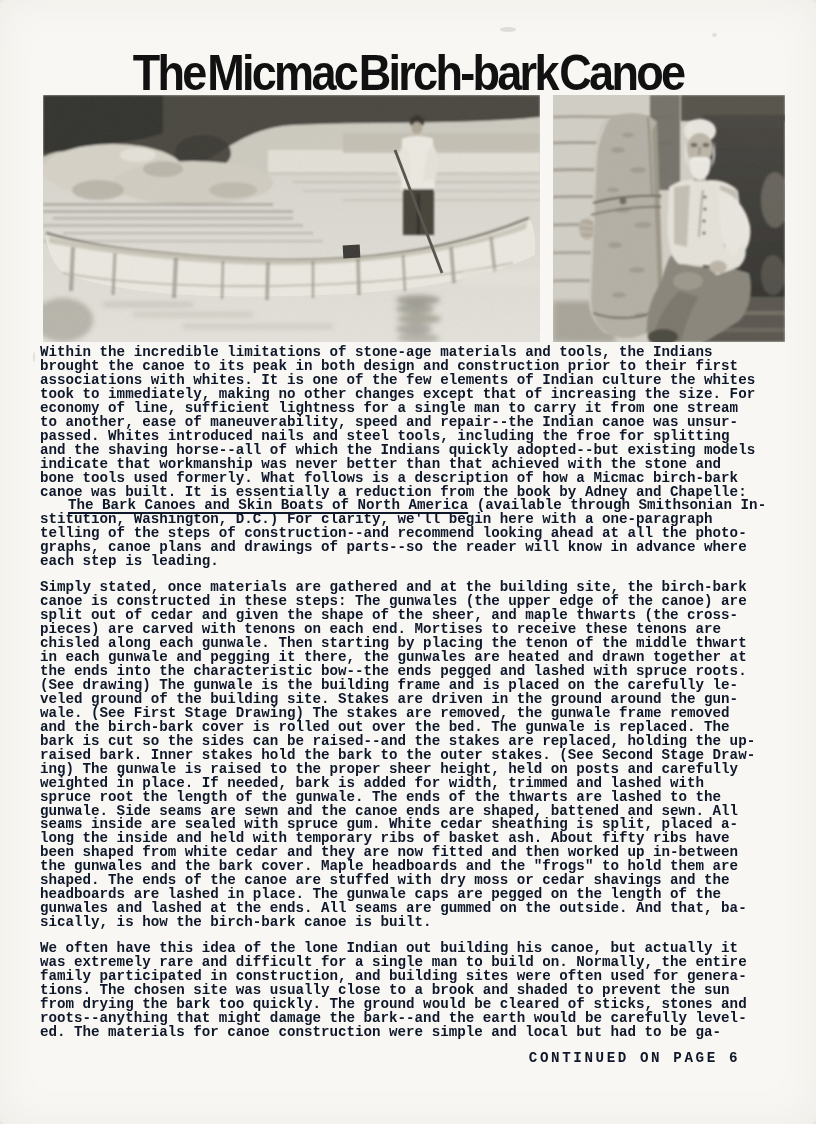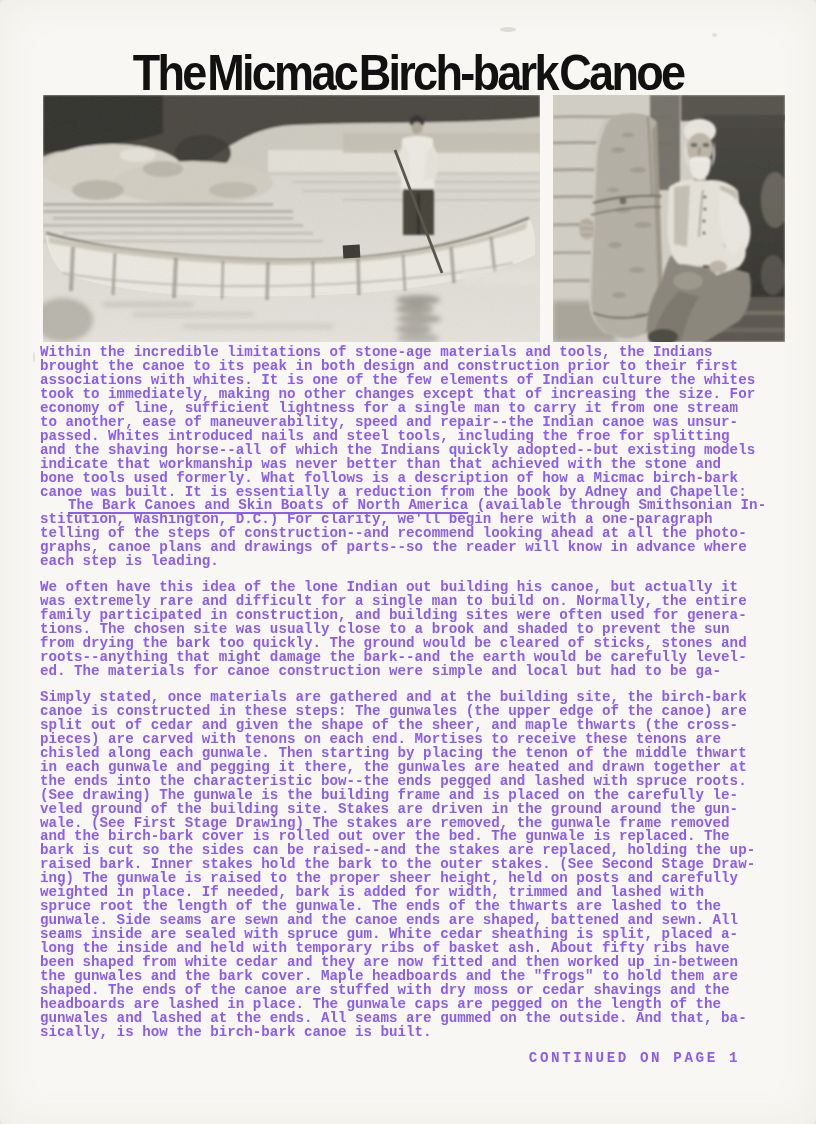--- a/index.html
+++ b/index.html
@@ -19,21 +19,21 @@
     white-space:nowrap;
   }
   .photo { position:absolute; top:95px; margin:0; padding:0; background:#d8d5cd; }
   .photo svg { display:block; }
   .photo-left  { left:43px;  width:497px; height:247px; }
   .photo-right { left:553px; width:232px; height:247px; }
   .body {
     position:absolute; left:40px; top:346px; width:742px;
     font-family:"Liberation Mono","DejaVu Sans Mono",monospace;
     font-size:14.2px; line-height:13.95px; font-weight:bold;
-    color:#8b5cf6;
+    color:#0f172a;
   }
   .body p { white-space:pre; margin:0 0 12px 0; }
   .book { text-decoration:underline; text-underline-offset:3px; text-decoration-thickness:1.5px;margin-left:28px; }
   .continued {
     margin-top:3px; text-align:right; padding-right:42px;
     letter-spacing:2.6px; white-space:pre;
   }
   .speck { position:absolute; background:#cfccc4; border-radius:50%; }
   .speck.s1 { left:500px; top:27px; width:16px; height:5px; opacity:.6; }
   .speck.s2 { left:712px; top:33px; width:5px; height:4px; opacity:.55; }
@@ -270,27 +270,20 @@
 passed. Whites introduced nails and steel tools, including the froe for splitting
 and the shaving horse--all of which the Indians quickly adopted--but existing models
 indicate that workmanship was never better than that achieved with the stone and
 bone tools used formerly. What follows is a description of how a Micmac birch-bark
 canoe was built. It is essentially a reduction from the book by Adney and Chapelle:
 </span><span class="book">The Bark Canoes and Skin Boats of North America</span><span> (available through Smithsonian In-
 stitution, Washington, D.C.) For clarity, we'll begin here with a one-paragraph
 telling of the steps of construction--and recommend looking ahead at all the photo-
 graphs, canoe plans and drawings of parts--so the reader will know in advance where
 each step is leading.</span></p>
-    <p>We often have this idea of the lone Indian out building his canoe, but actually it
-was extremely rare and difficult for a single man to build on. Normally, the entire
-family participated in construction, and building sites were often used for genera-
-tions. The chosen site was usually close to a brook and shaded to prevent the sun
-from drying the bark too quickly. The ground would be cleared of sticks, stones and
-roots--anything that might damage the bark--and the earth would be carefully level-
-ed. The materials for canoe construction were simple and local but had to be ga-</p>
     <p>Simply stated, once materials are gathered and at the building site, the birch-bark
 canoe is constructed in these steps: The gunwales (the upper edge of the canoe) are
 split out of cedar and given the shape of the sheer, and maple thwarts (the cross-
 pieces) are carved with tenons on each end. Mortises to receive these tenons are
 chisled along each gunwale. Then starting by placing the tenon of the middle thwart
 in each gunwale and pegging it there, the gunwales are heated and drawn together at
 the ends into the characteristic bow--the ends pegged and lashed with spruce roots.
 (See drawing) The gunwale is the building frame and is placed on the carefully le-
 veled ground of the building site. Stakes are driven in the ground around the gun-
 wale. (See First Stage Drawing) The stakes are removed, the gunwale frame removed
@@ -302,16 +295,23 @@
 spruce root the length of the gunwale. The ends of the thwarts are lashed to the
 gunwale. Side seams are sewn and the canoe ends are shaped, battened and sewn. All
 seams inside are sealed with spruce gum. White cedar sheathing is split, placed a-
 long the inside and held with temporary ribs of basket ash. About fifty ribs have
 been shaped from white cedar and they are now fitted and then worked up in-between
 the gunwales and the bark cover. Maple headboards and the "frogs" to hold them are
 shaped. The ends of the canoe are stuffed with dry moss or cedar shavings and the
 headboards are lashed in place. The gunwale caps are pegged on the length of the
 gunwales and lashed at the ends. All seams are gummed on the outside. And that, ba-
 sically, is how the birch-bark canoe is built.</p>
-    <div class="continued">CONTINUED ON PAGE 1</div>
+    <p>We often have this idea of the lone Indian out building his canoe, but actually it
+was extremely rare and difficult for a single man to build on. Normally, the entire
+family participated in construction, and building sites were often used for genera-
+tions. The chosen site was usually close to a brook and shaded to prevent the sun
+from drying the bark too quickly. The ground would be cleared of sticks, stones and
+roots--anything that might damage the bark--and the earth would be carefully level-
+ed. The materials for canoe construction were simple and local but had to be ga-</p>
+    <div class="continued">CONTINUED ON PAGE 6</div>
   </div>
 
 </div>
 
 </body></html>

